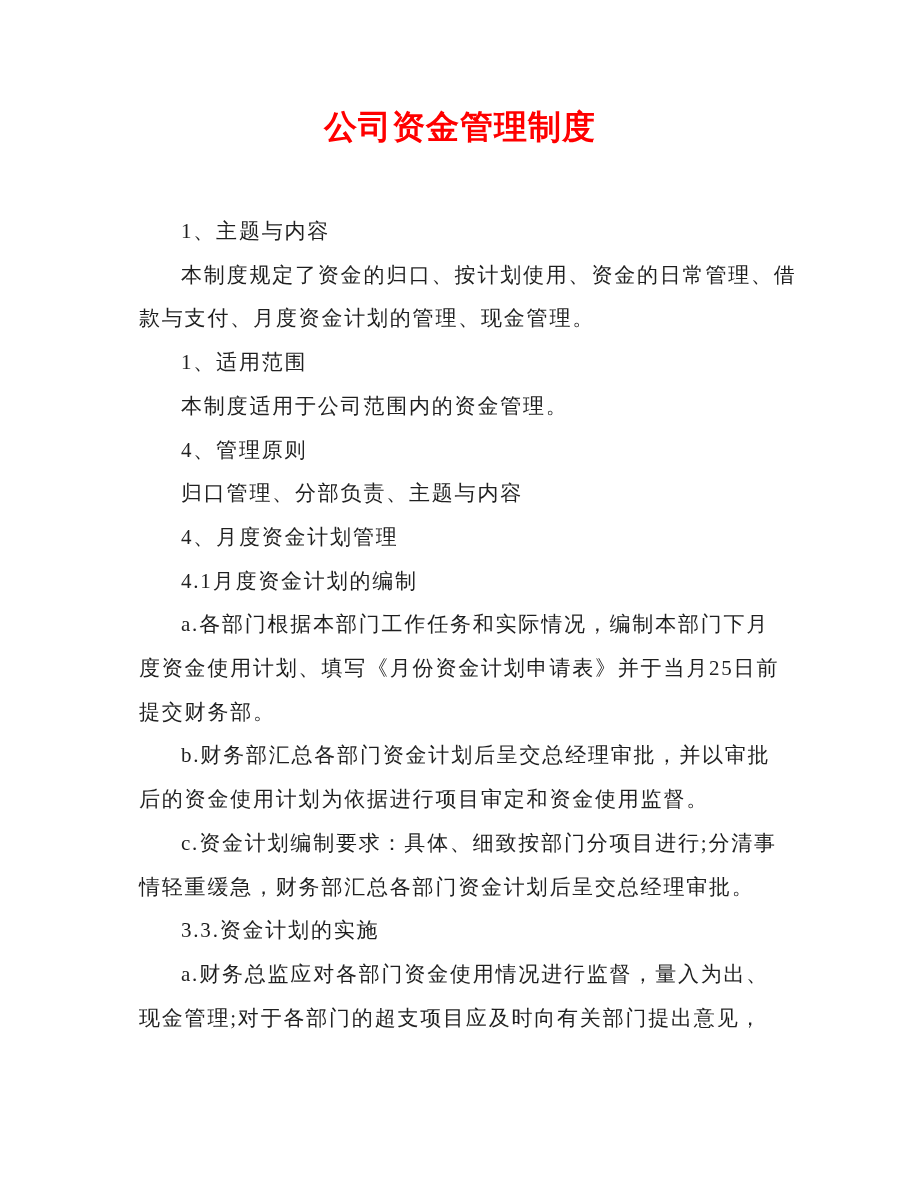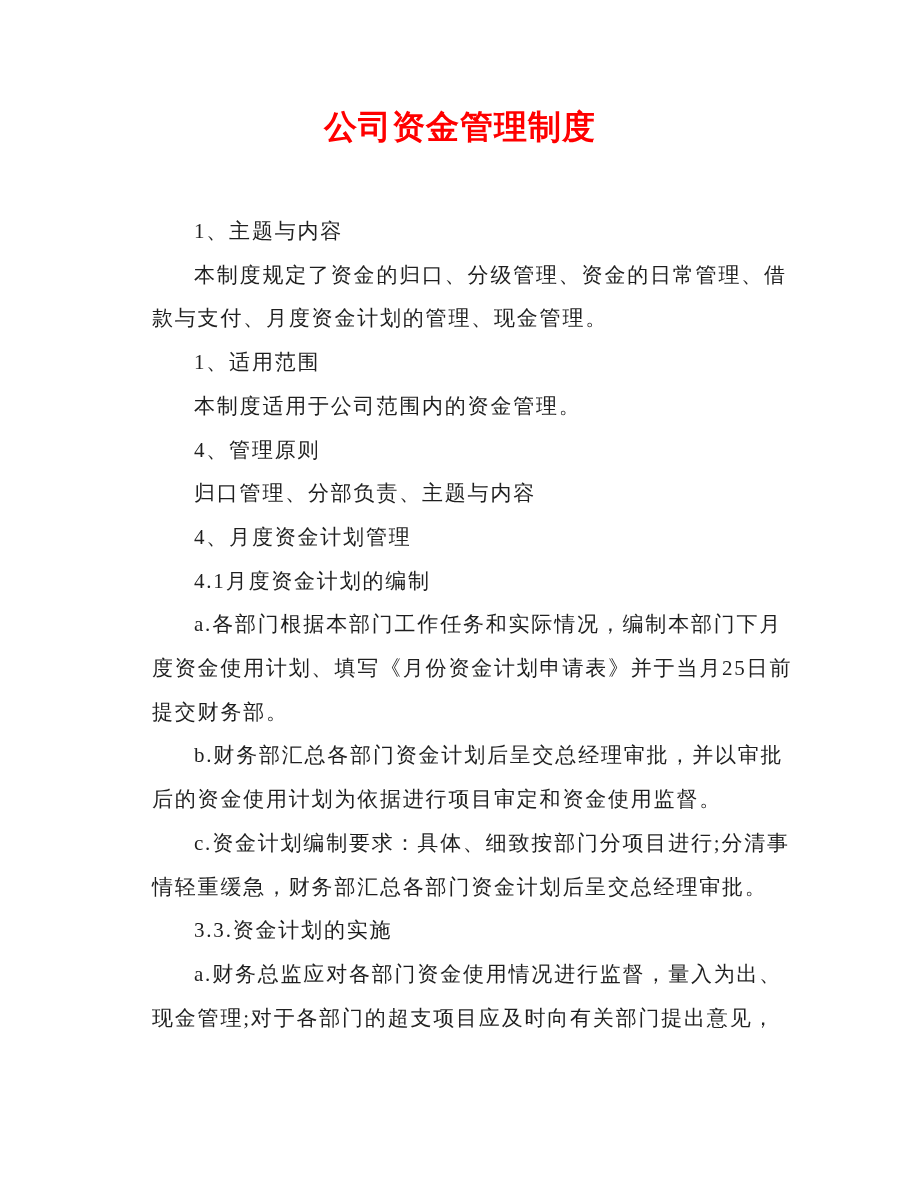--- a/index.html
+++ b/index.html
@@ -30,21 +30,20 @@
   }
   .content {
     position: absolute;
     top: 210px;
     left: 139px;
     width: 660px;
     color: #1f1f1f;
     font-size: 21px;
     line-height: 43.7px;
     letter-spacing: 1.8px;
-    margin-left: 13px;
   }
   .line {
     white-space: nowrap;
   }
   .line.indent {
     padding-left: 42px;
   }
   .footer {
     position: absolute;
     top: 1111px;
@@ -58,21 +57,21 @@
 </style>
 </head>
 <body>
 
 <div class="page">
   <h1 class="title" style="color: rgb(255, 0, 0);">公司资金管理制度</h1>
 
   <div class="content">
 
   <div class="line indent">1、主题与内容</div>
-      <div class="line indent">本制度规定了资金的归口、分级管理、资金的日常管理、借</div>
+      <div class="line indent">本制度规定了资金的归口、按计划使用、资金的日常管理、借</div>
       <div class="line">款与支付、月度资金计划的管理、现金管理。</div>
       <div class="line indent">1、适用范围</div>
       <div class="line indent">本制度适用于公司范围内的资金管理。</div>
       <div class="line indent">4、管理原则</div>
       <div class="line indent">归口管理、分部负责、主题与内容</div>
       <div class="line indent">4、月度资金计划管理</div>
       <div class="line indent">4.1月度资金计划的编制</div>
       <div class="line indent">a.各部门根据本部门工作任务和实际情况，编制本部门下月</div>
       <div class="line">度资金使用计划、填写《月份资金计划申请表》并于当月25日前</div>
       <div class="line">提交财务部。</div>

